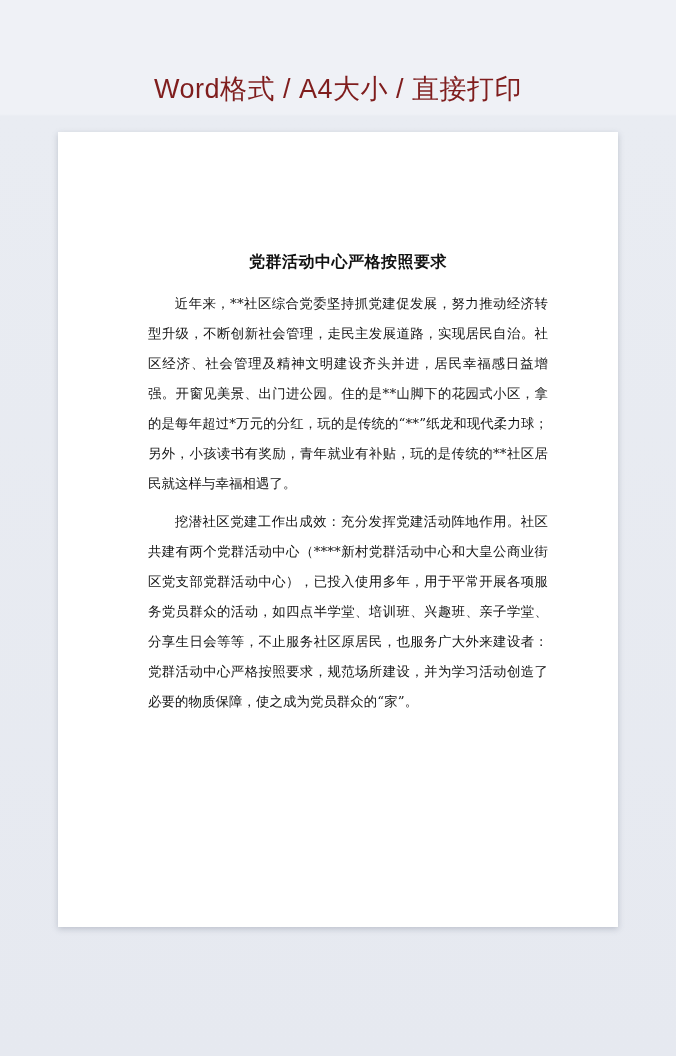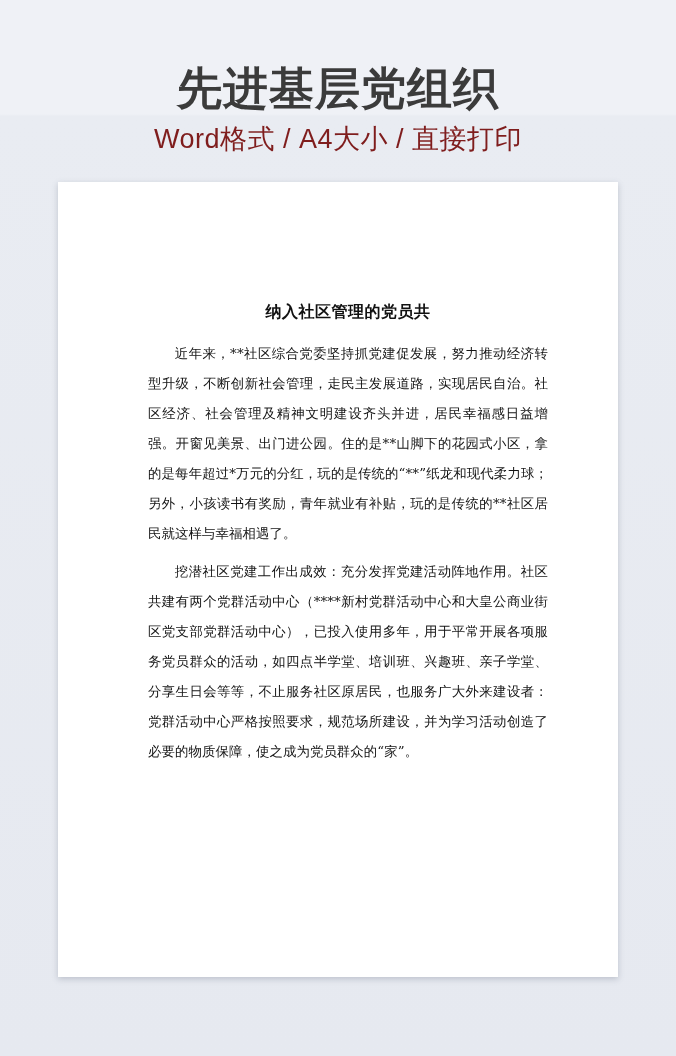--- a/index.html
+++ b/index.html
@@ -71,23 +71,22 @@
     text-justify: inter-ideograph;
     text-indent: 2em;
     letter-spacing: 0.1px;
     word-break: break-all;
   }
 </style>
 </head>
 <body>
 
 <div class="tpl-header">
-  <h1 class="tpl-title">先进基层党组织</h1>
   <p class="tpl-subtitle">Word格式 / A4大小 / 直接打印</p>
 </div>
 
 <div class="doc-page">
-  <h2 class="doc-title">纳入社区管理的党员共</h2>
+  <h2 class="doc-title">党群活动中心严格按照要求</h2>
   <div class="doc-body">
     <p>近年来，**社区综合党委坚持抓党建促发展，努力推动经济转型升级，不断创新社会管理，走民主发展道路，实现居民自治。社区经济、社会管理及精神文明建设齐头并进，居民幸福感日益增强。开窗见美景、出门进公园。住的是**山脚下的花园式小区，拿的是每年超过*万元的分红，玩的是传统的“**”纸龙和现代柔力球；另外，小孩读书有奖励，青年就业有补贴，玩的是传统的**社区居民就这样与幸福相遇了。</p>
     <p>挖潜社区党建工作出成效：充分发挥党建活动阵地作用。社区共建有两个党群活动中心（****新村党群活动中心和大皇公商业街区党支部党群活动中心），已投入使用多年，用于平常开展各项服务党员群众的活动，如四点半学堂、培训班、兴趣班、亲子学堂、分享生日会等等，不止服务社区原居民，也服务广大外来建设者：党群活动中心严格按照要求，规范场所建设，并为学习活动创造了必要的物质保障，使之成为党员群众的“家”。</p>
   </div>
 </div>
 
 </body></html>

